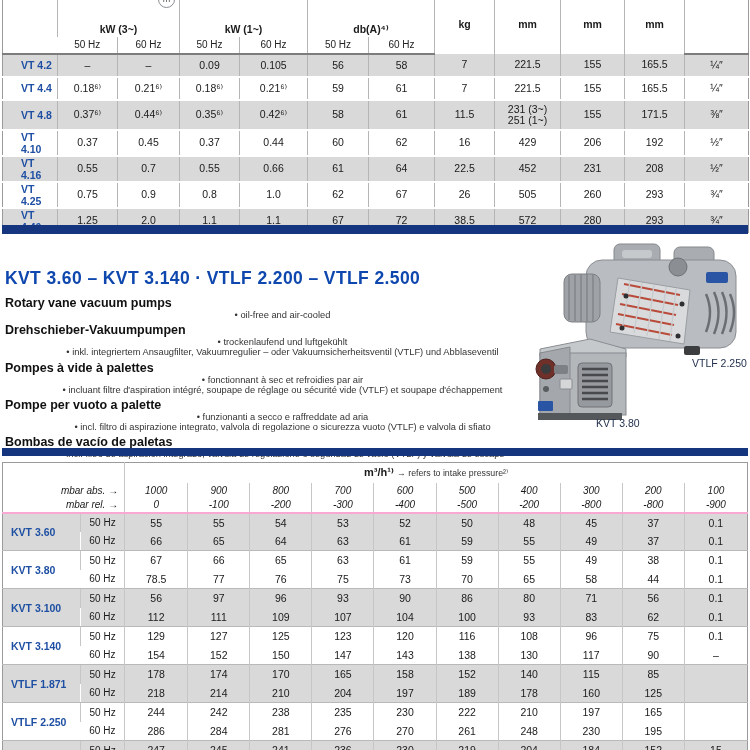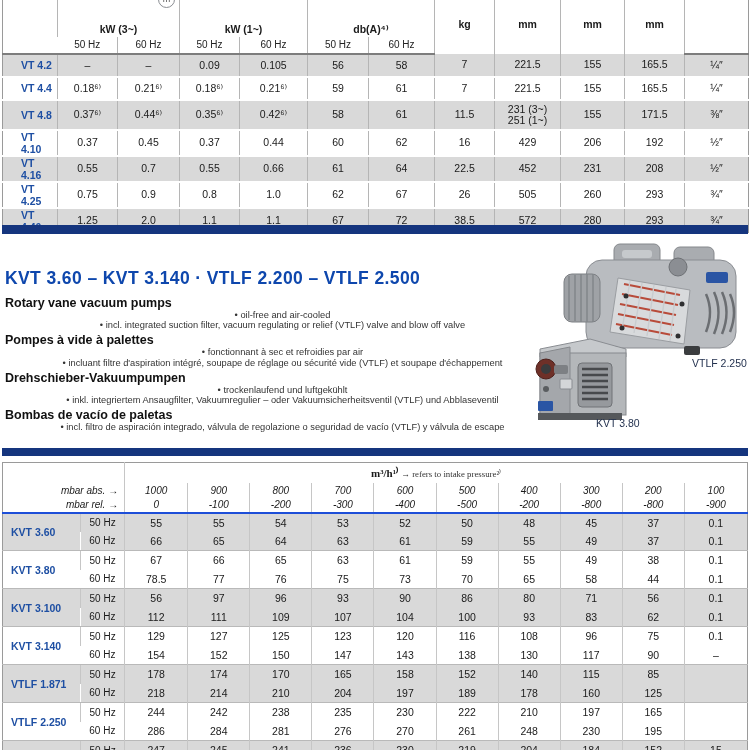--- a/index.html
+++ b/index.html
@@ -63,26 +63,26 @@
   #vtlf-label { left:692px; top:357px; }
   #kvt-label  { left:596px; top:417px; }
 
   
   .bottable {
     position:absolute; left:2px; top:462px; width:746px;
     font-size:10.5px; border:1px solid #9a9a9a; background:#fff;
   }
   .bottable td { border-left:1px solid #c6c6c6; text-align:center; vertical-align:middle; color:#1a1a1a; }
   .bottable td:first-child { border-left:none; }
-  .bottable tr.h-title { height:20px;font-family:Liberation Serif, serif; }
+  .bottable tr.h-title { height:20px; }
   .bottable tr.h-title .unit { font-weight:bold; font-size:11px; }
   .bottable tr.h-title .note { font-weight:normal; font-size:8.8px; color:#333; }
   .bottable tr.h-mbar { height:15px; font-style:italic; font-size:10px; }
   .bottable tr.h-mbar .mlabel { text-align:right; padding-right:6px; border-left:none; }
-  .bottable tr.h-rel td { border-bottom:2px solid #1d4ed8; }
+  .bottable tr.h-rel td { border-bottom:2px solid #f9a8d4; }
   .bottable tbody tr { height:19px; }
   .bottable tbody tr.btop td { border-top:1px solid #b9b9b9; }
   .bottable tbody tr.gray td { background:#d9d9d9; }
   .bottable .rowname { text-align:left; padding-left:8px; font-weight:bold; color:#1e4fa3; }
   .bottable .hz { font-size:10px; }
 </style>
 </head>
 <body>
 
 <div class="page">
@@ -229,31 +229,35 @@
   </table>
 
   <div class="navy-bar bar1"></div>
 
   <div class="mid">
     <div class="mid-heading">KVT 3.60 – KVT 3.140  ·  VTLF 2.200 – VTLF 2.500</div>
     <div id="langs">
         <div class="lang">
           <div class="lang-title">Rotary vane vacuum pumps</div>
           <div class="bullet">oil-free and air-cooled</div>
-          <div class="bullet">incl. integrated suction filter, vacuum regulating or relief (VTLF) valve and blow off valve</div>
+        </div>
+        <div class="lang">
+          <div class="lang-title">Drehschieber-Vakuumpumpen</div>
+          <div class="bullet">trockenlaufend und luftgekühlt</div>
+          <div class="bullet">inkl. integriertem Ansaugfilter, Vakuumregulier – oder Vakuumsicherheitsventil (VTLF) und Abblaseventil</div>
         </div>
         <div class="lang">
           <div class="lang-title">Pompes à vide à palettes</div>
           <div class="bullet">fonctionnant à sec et refroidies par air</div>
           <div class="bullet">incluant filtre d'aspiration intégré, soupape de réglage ou sécurité vide (VTLF) et soupape d'échappement</div>
         </div>
         <div class="lang">
-          <div class="lang-title">Drehschieber-Vakuumpumpen</div>
-          <div class="bullet">trockenlaufend und luftgekühlt</div>
-          <div class="bullet">inkl. integriertem Ansaugfilter, Vakuumregulier – oder Vakuumsicherheitsventil (VTLF) und Abblaseventil</div>
+          <div class="lang-title">Pompe per vuoto a palette</div>
+          <div class="bullet">funzionanti a secco e raffreddate ad aria</div>
+          <div class="bullet">incl. filtro di aspirazione integrato, valvola di regolazione o sicurezza vuoto (VTLF) e valvola di sfiato</div>
         </div>
         <div class="lang">
           <div class="lang-title">Bombas de vacío de paletas</div>
           <div class="bullet">incl. filtro de aspiración integrado, válvula de regolazione o seguridad de vacío (VTLF) y válvula de escape</div>
         </div>
       </div>
   </div>
 
   <svg id="vtlf-photo" class="photo" width="192" height="126" viewBox="0 0 192 126">
     <rect x="58" y="8" width="46" height="22" rx="6" fill="#a9acb0" stroke="#85888c"></rect>

